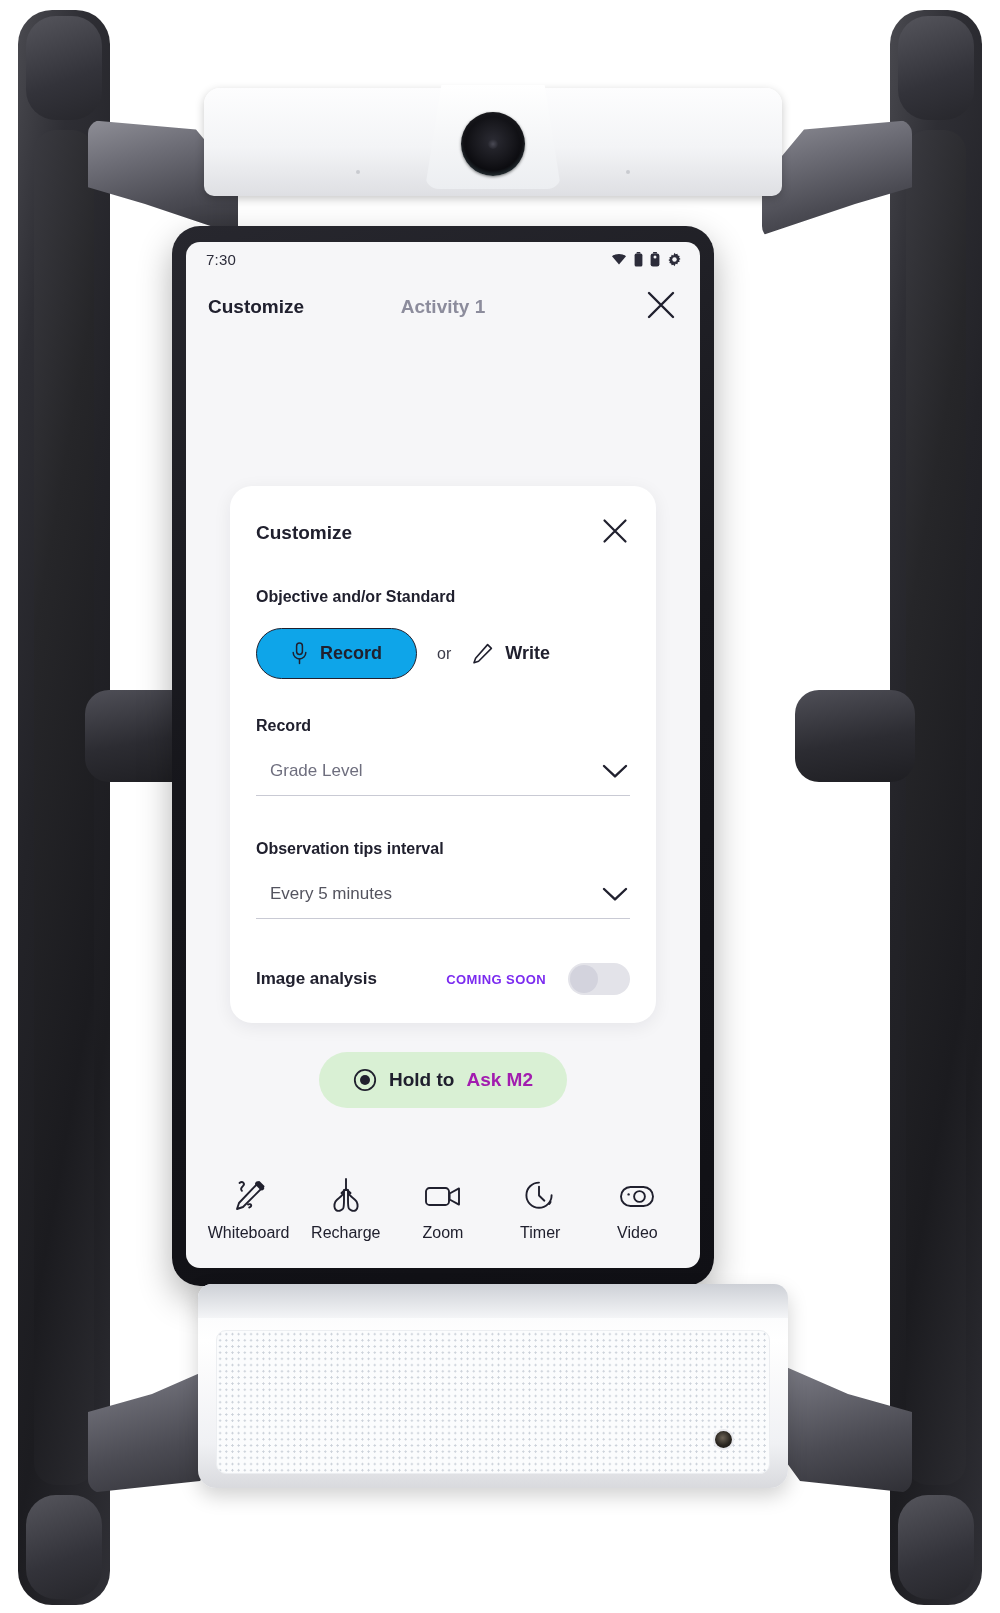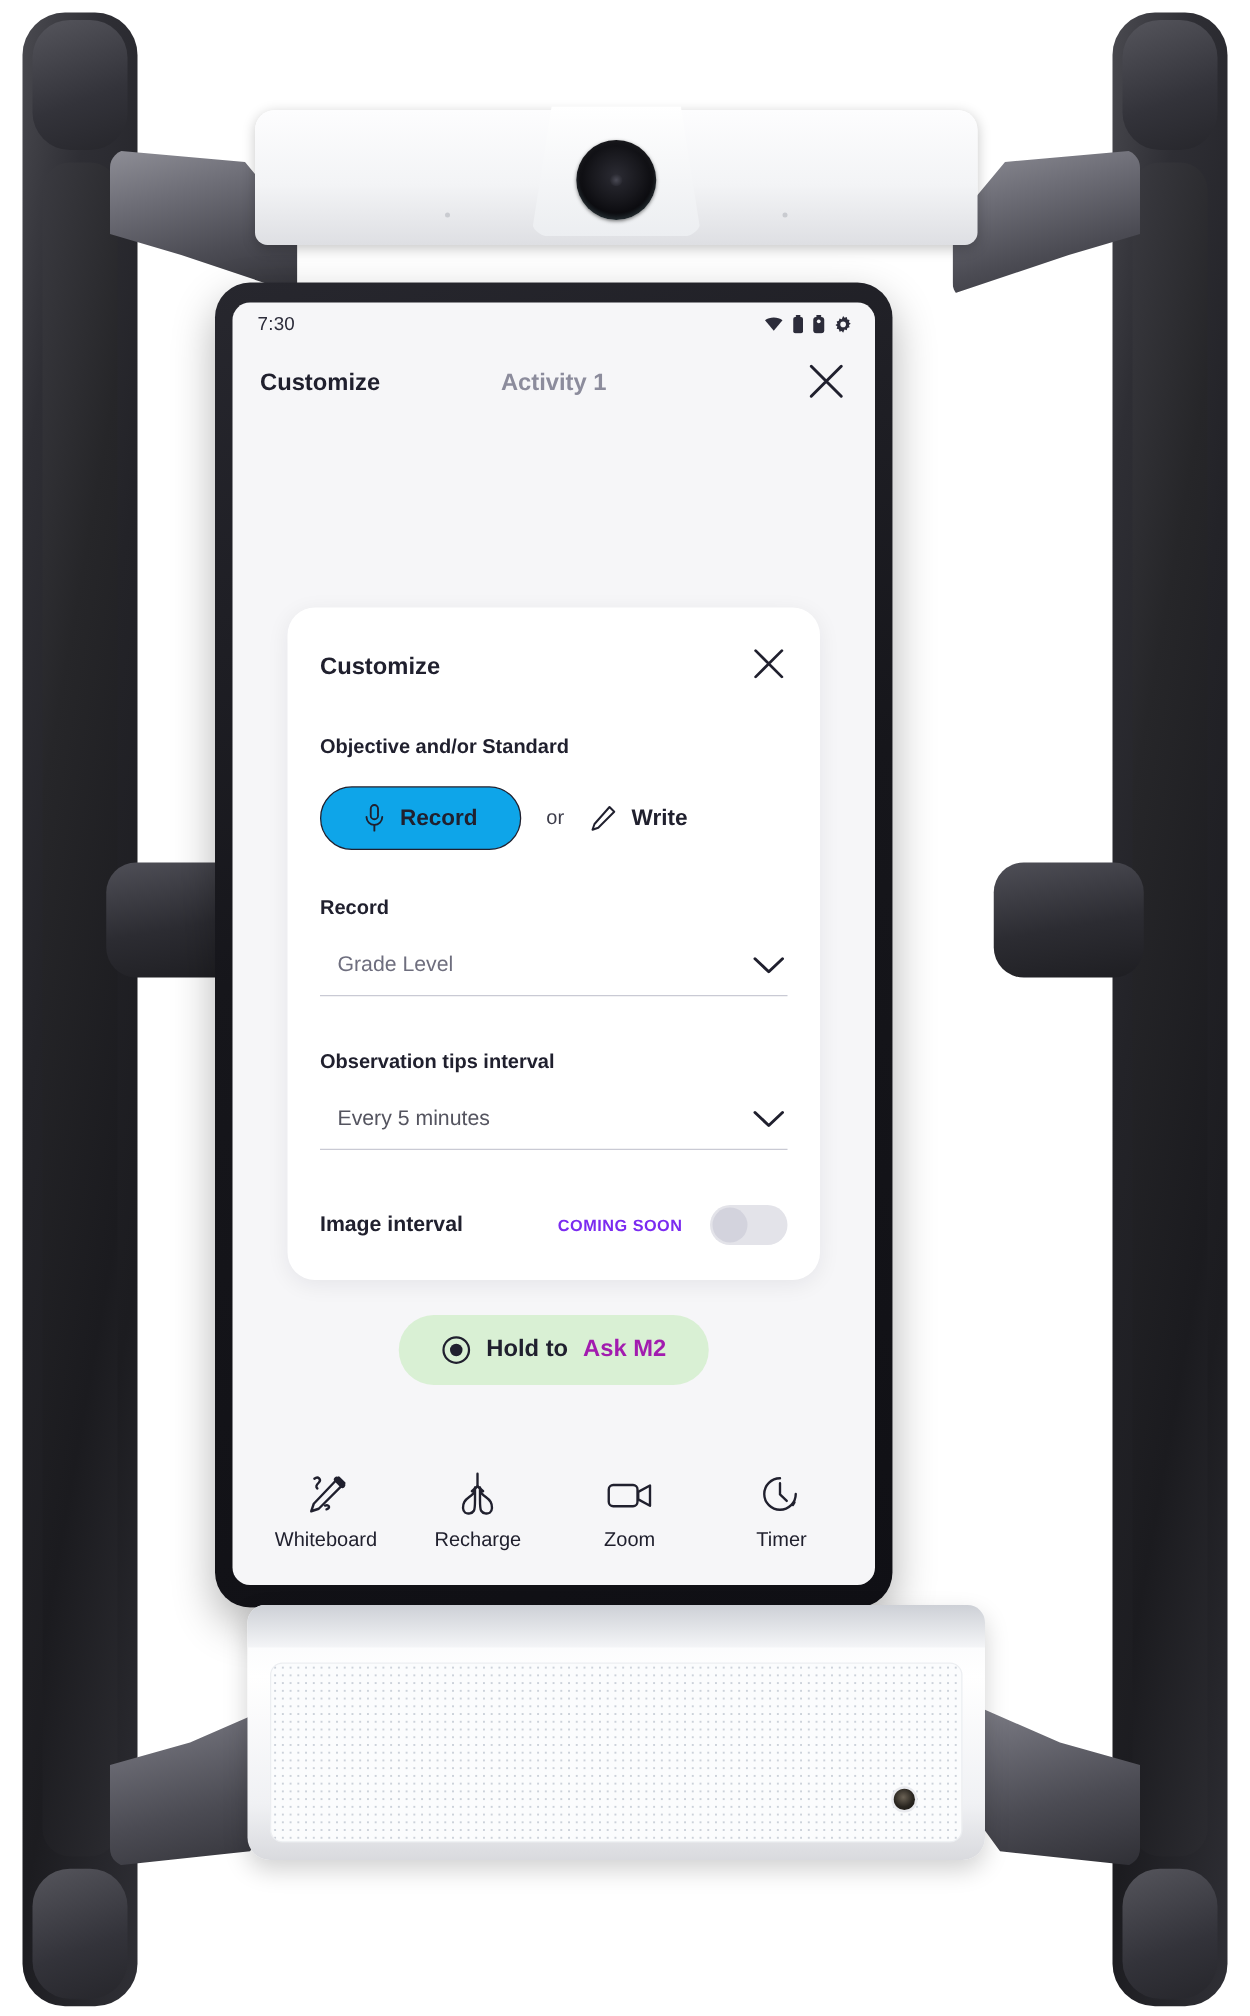--- a/index.html
+++ b/index.html
@@ -329,21 +329,21 @@
 
           <div class="field-label">Observation tips interval</div>
           <div class="select-row">
             <span class="val filled">Every 5 minutes</span>
             <svg width="26" height="15" viewBox="0 0 26 15">
               <path d="M2 2 L13 12.4 L24 2" fill="none" stroke="#20202e" stroke-width="2.4" stroke-linecap="round" stroke-linejoin="round"></path>
             </svg>
           </div>
 
           <div class="toggle-row">
-            <span class="toggle-label">Image interval</span>
+            <span class="toggle-label">Image analysis</span>
             <div class="toggle-right">
               <span class="badge-soon" style="color: rgb(123, 43, 240);">COMING SOON</span>
               <div class="switch">
                 <div class="knob"></div>
               </div>
             </div>
           </div>
         </div>
 
         <div class="ask-wrap">
@@ -389,20 +389,28 @@
 
           <div class="navitem">
             <svg class="nav-svg" width="40" height="38" viewBox="0 0 40 38">
               <path d="M31.6 19.2 a12.6 12.6 0 1 1-12.6-12.6" fill="none" stroke="#20202e" stroke-width="1.9" stroke-linecap="round"></path>
               <path d="M30.6 25.8 a12.6 12.6 0 0 1-1.3 2.2" fill="none" stroke="#20202e" stroke-width="1.9" stroke-linecap="round"></path>
               <path d="M19 10.6 v8.9 l5.4 5.2" fill="none" stroke="#20202e" stroke-width="1.9" stroke-linecap="round" stroke-linejoin="round"></path>
             </svg>
             <span class="nlbl">Timer</span>
           </div>
 
+          <div class="navitem">
+            <svg class="nav-svg" width="42" height="38" viewBox="0 0 42 38">
+              <rect x="5" y="11" width="32" height="19" rx="9.5" fill="none" stroke="#20202e" stroke-width="1.9"></rect>
+              <circle cx="23.5" cy="20.5" r="5.4" fill="none" stroke="#20202e" stroke-width="1.9"></circle>
+              <circle cx="12.6" cy="18.4" r="1.2" fill="#20202e"></circle>
+            </svg>
+            <span class="nlbl">Video</span>
+          </div>
 
         </div>
       </div>
     </div>
   </div>
 
   <div class="base">
     <div class="base-top"></div>
     <div class="grille"></div>
     <div class="port"></div>

